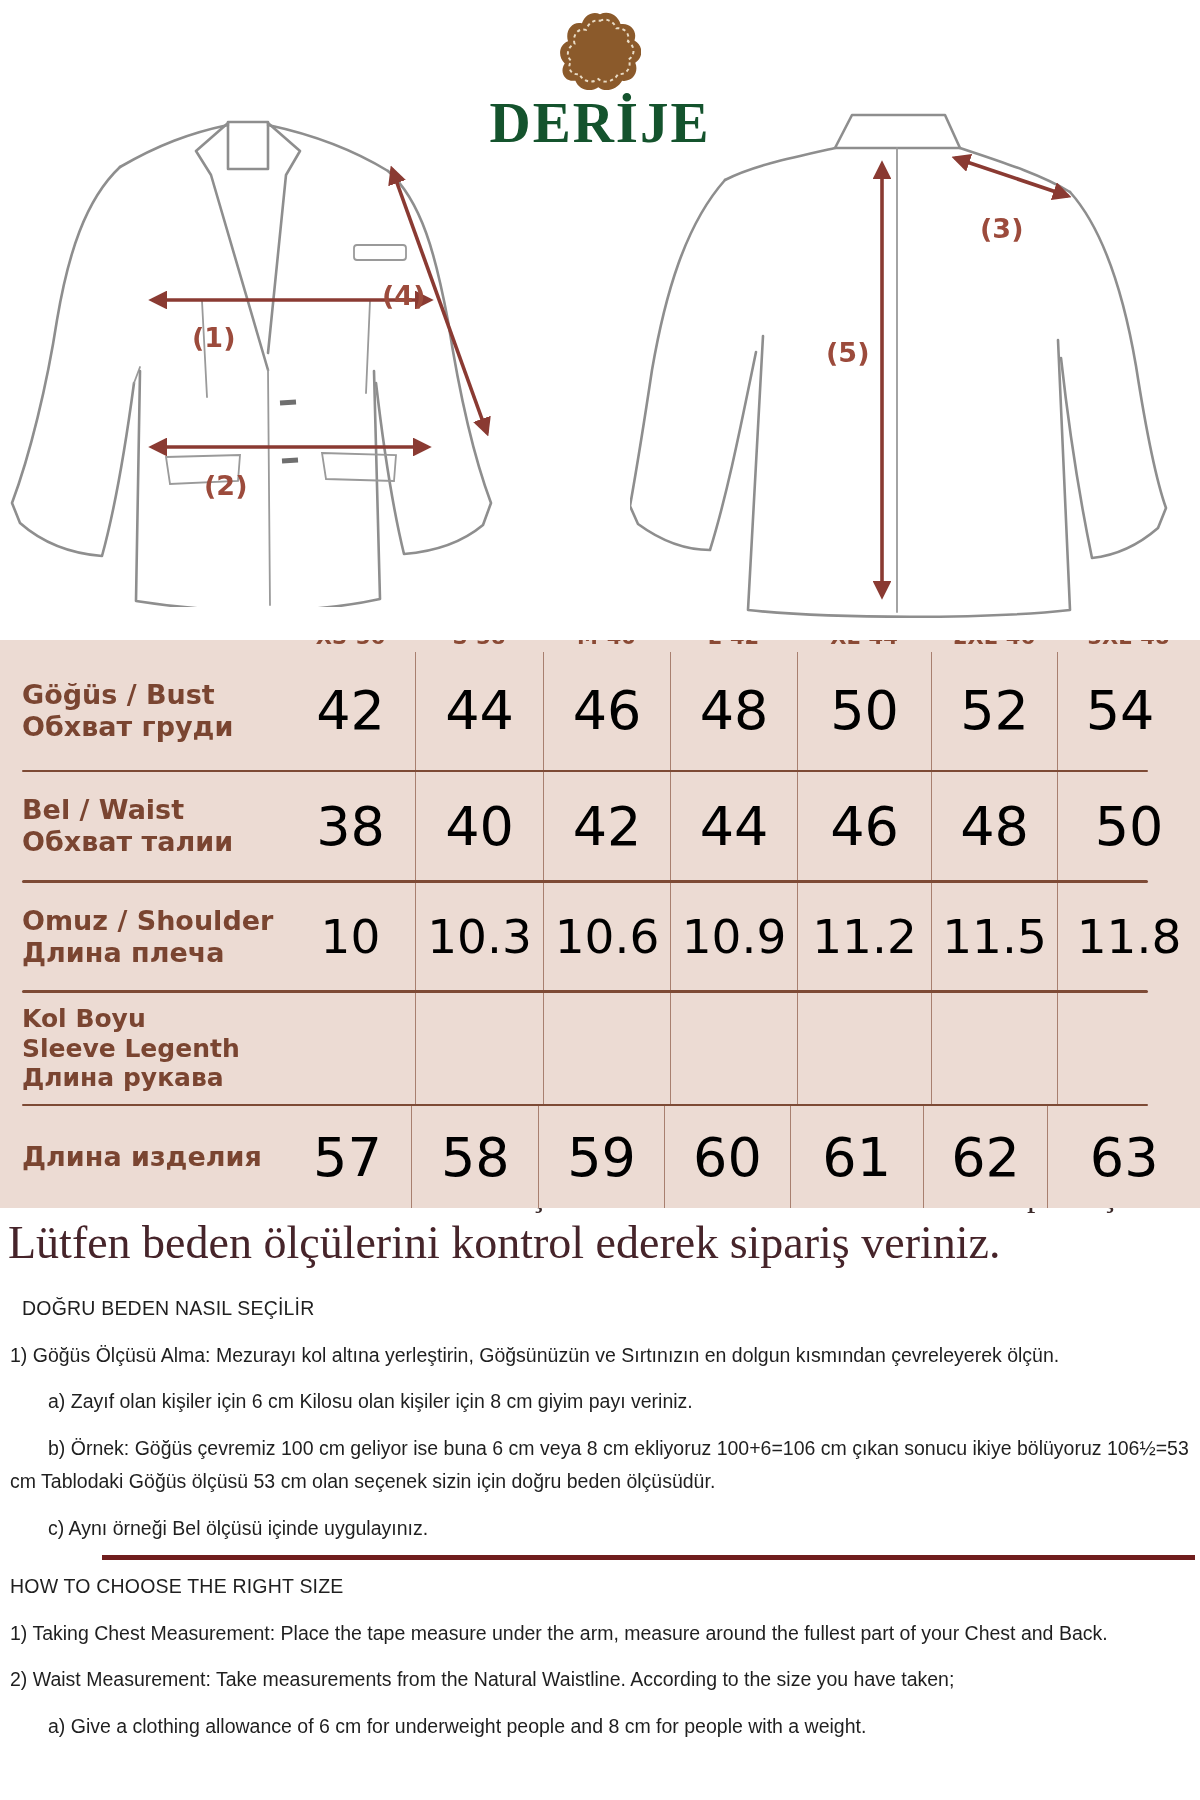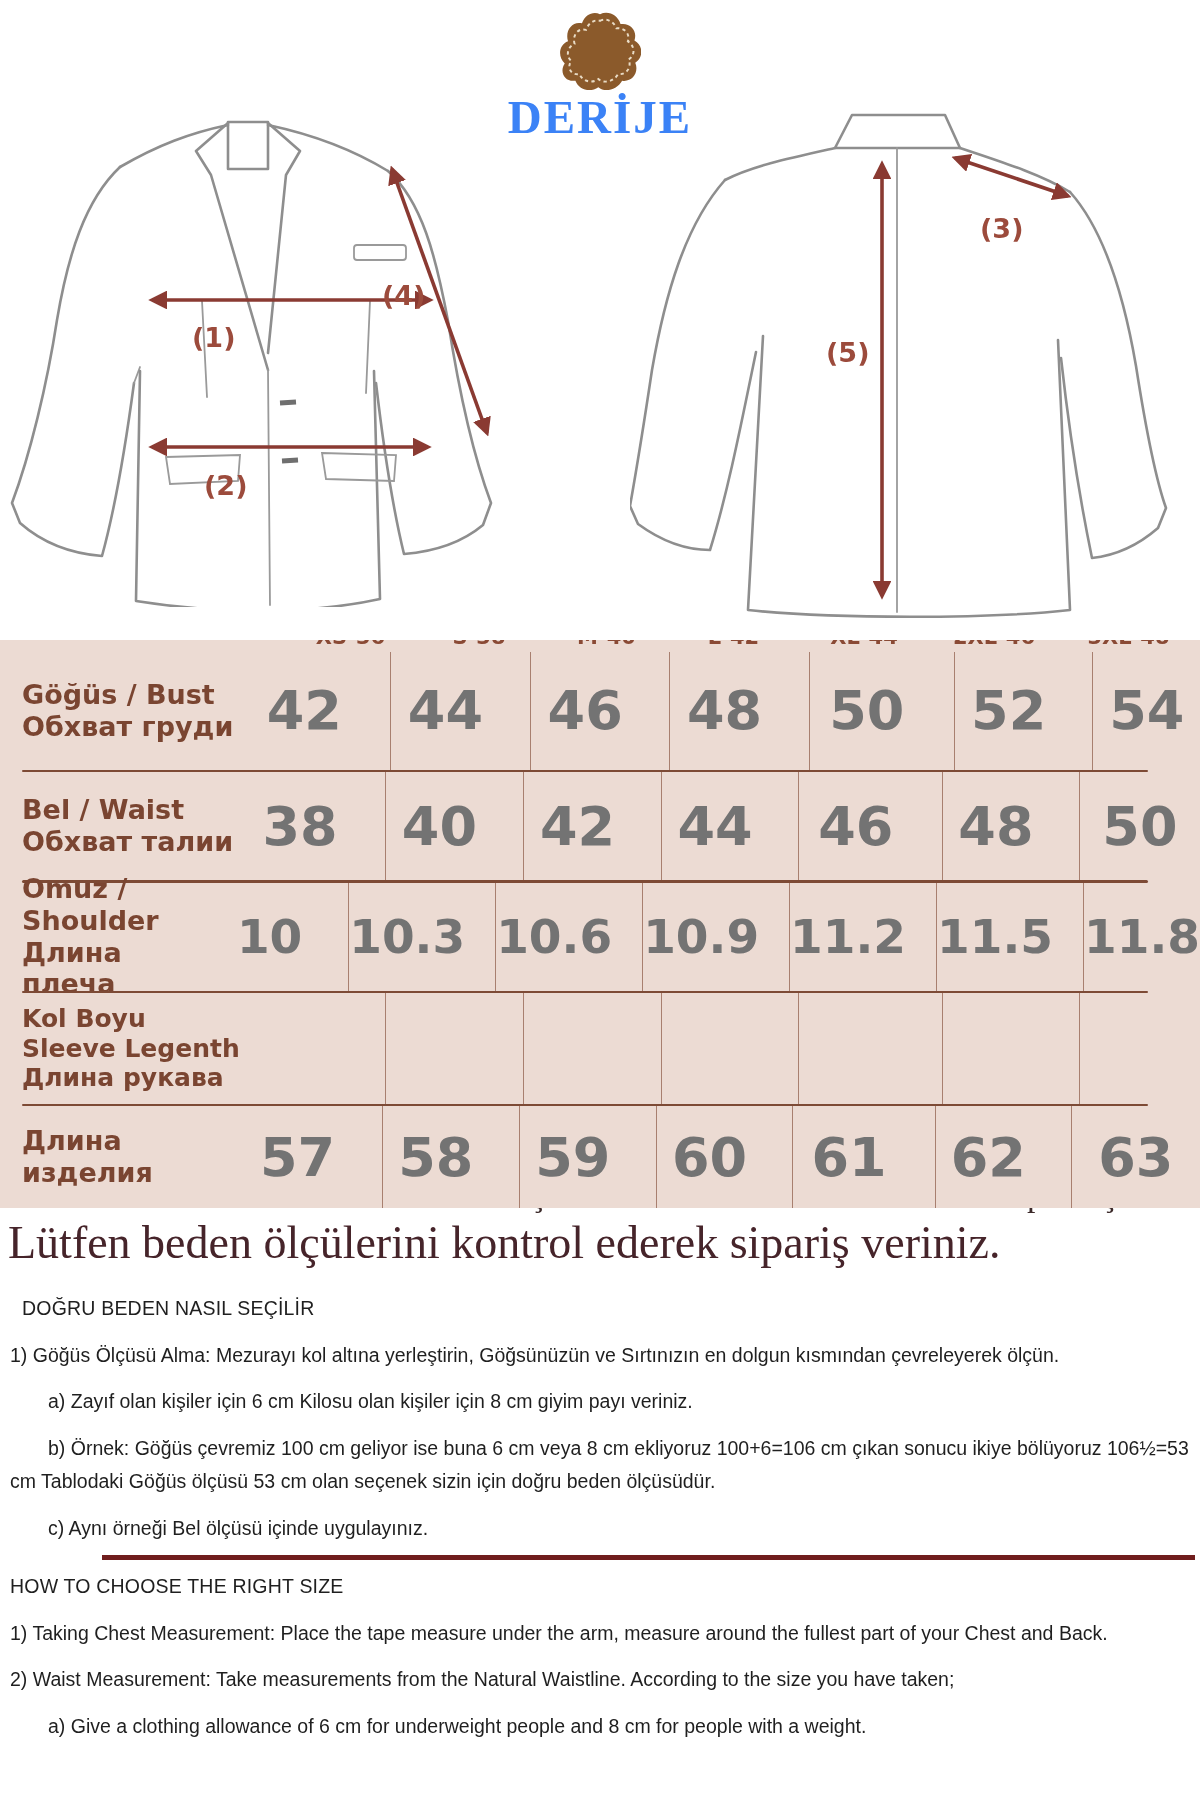--- a/index.html
+++ b/index.html
@@ -3,21 +3,21 @@
 <meta charset="utf-8">
 <style>
   html,body{margin:0;padding:0;background:#fff;}
   .page{position:relative;width:1200px;height:1800px;background:#fff;overflow:hidden;
         font-family:"Liberation Sans",sans-serif;}
 
   
   .brand{position:absolute;left:0;top:10px;width:1200px;text-align:center;}
   .brand .hide-icon{display:block;margin:0 auto;}
   .brand-name{margin-top:-4px;font-family:"Liberation Serif",serif;font-weight:700;
-              font-size:47px;letter-spacing:2px;color:#3b82f6;}
+              font-size:57px;letter-spacing:2px;color:#14532d;}
 
   
   .diagram{position:absolute;}
   .diagram svg{display:block;}
   .jacket{stroke:#8e8e8e;stroke-width:2.6;fill:none;stroke-linecap:round;stroke-linejoin:round;}
   .jacket-thin{stroke:#9a9a9a;stroke-width:1.8;fill:none;stroke-linecap:round;}
   .arrow{stroke:#8a3a32;stroke-width:3.6;fill:none;}
   .arrow-label{font-family:"DejaVu Sans",sans-serif;font-weight:bold;font-size:27px;fill:#9c4b3c;}
   .btn-dash{stroke:#6f6f6f;stroke-width:5;}
 
@@ -27,24 +27,24 @@
   .crop-header .inner{display:flex;margin-top:-15px;font-weight:bold;font-size:21px;color:#8a4a35;
                       font-family:"DejaVu Sans",sans-serif;}
   .crop-header .inner span{text-align:center;}
   .tbl{position:absolute;left:0;top:12px;right:0;bottom:0;display:flex;flex-direction:column;}
   .trow{display:flex;align-items:stretch;}
   .sep{height:2.5px;background:#7d4a35;margin:0 52px 0 22px;border-radius:2px;}
   .lbl{width:286px;box-sizing:border-box;padding-left:22px;display:flex;flex-direction:column;
        justify-content:center;color:#7a4531;font-weight:bold;font-family:"DejaVu Sans",sans-serif;
        font-size:27px;line-height:1.18;}
   .lbl.small{font-size:25px;}
-  .val{display:flex;align-items:center;justify-content:center;color:#737373;font-weight:700;
+  .val{display:flex;align-items:center;justify-content:center;color:#000000;font-weight:400;
        font-family:"DejaVu Sans",sans-serif;font-size:54px;box-sizing:border-box;}
   .val.mid{font-size:47px;}
-  .val + .val{border-left:1.6px solid #a87f6f;margin-left:30px;}
+  .val + .val{border-left:1.6px solid #a87f6f;}
 
   
   .crop-bottom{position:absolute;left:225px;top:1208px;width:950px;height:10px;overflow:hidden;}
   .crop-bottom .inner{margin-top:-32px;font-family:"Liberation Serif",serif;font-size:34px;
                       color:#3c2a2a;white-space:nowrap;letter-spacing:6px;}
 
   
   .headline{position:absolute;left:8px;top:1216px;width:1190px;margin:0;
             font-family:"Liberation Serif",serif;font-weight:400;font-size:46px;
             color:#46242a;white-space:nowrap;}

